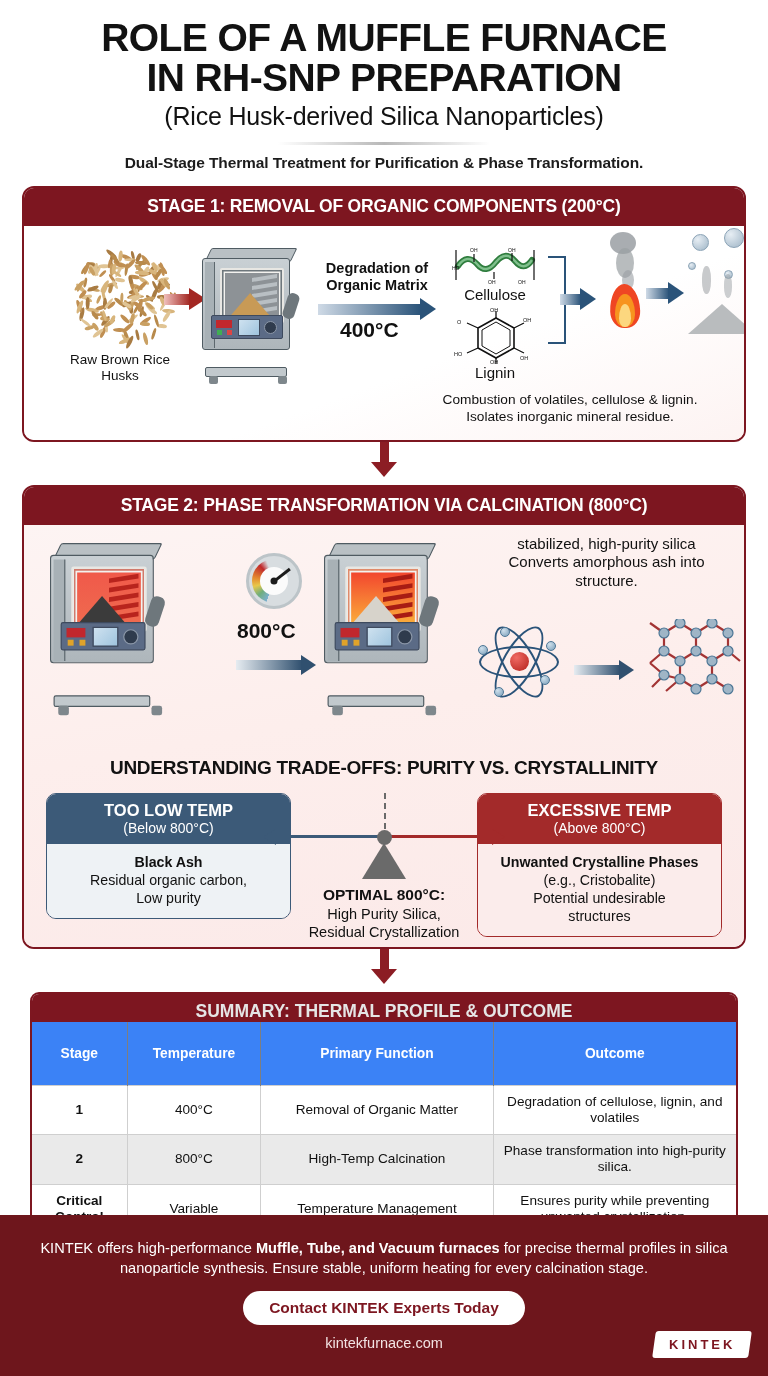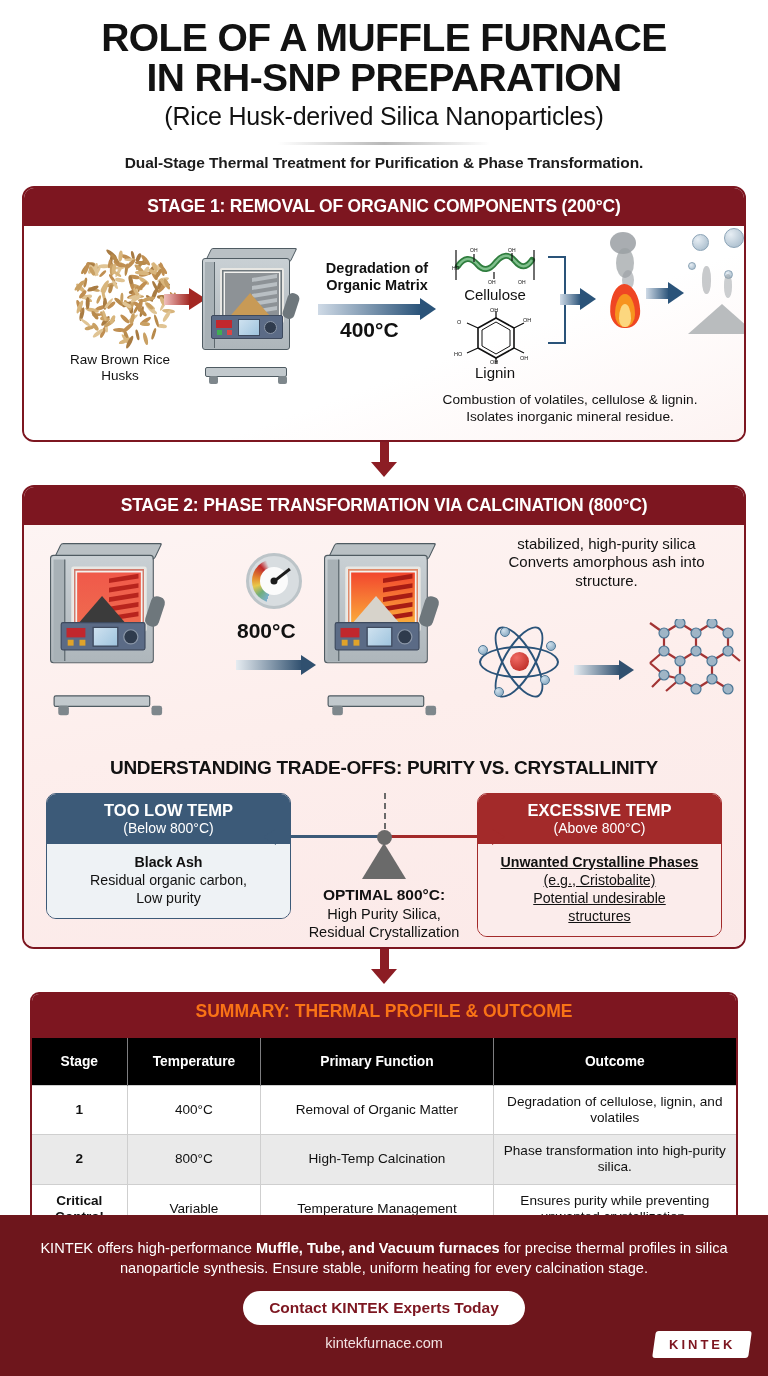--- a/index.html
+++ b/index.html
@@ -176,45 +176,45 @@
   .to-head .h1 { font-size:16.5px; font-weight:700; }
   .to-head .h2 { font-size:14px; font-weight:400; }
   .to-body { padding:9px 8px 11px; text-align:center; font-size:14.2px; color:#111; line-height:1.28; }
   .to-body b { font-weight:700; }
 
   #panel-low { left:22px; border:1.6px solid #3c5a78; }
   #panel-low .to-head { background:#3c5a78; }
   #panel-low .to-body { background:#eef2f5; }
   #panel-high { right:22px; border:1.6px solid #a32a2a; }
   #panel-high .to-head { background:#a32a2a; }
-  #panel-high .to-body { background:#fbeceb;text-decoration:underline; }
+  #panel-high .to-body { background:#fbeceb; }
 
   .balance { position:absolute; left:0; right:0; top:268px; height:150px; }
   .bal-dash { position:absolute; left:50%; top:0; width:0; height:36px;
     border-left:2px dashed #6a6a6a; }
   .bal-bar-l { position:absolute; right:50%; top:42px; height:3px; width:110px; background:#3c5a78; }
   .bal-bar-r { position:absolute; left:50%; top:42px; height:3px; width:110px; background:#a32a2a; }
   .bal-arrow-l { position:absolute; right:50%; top:36px; margin-right:108px; width:0; height:0;
     border-top:8px solid transparent; border-bottom:8px solid transparent; border-right:13px solid #3c5a78; }
   .bal-arrow-r { position:absolute; left:50%; top:36px; margin-left:108px; width:0; height:0;
     border-top:8px solid transparent; border-bottom:8px solid transparent; border-left:13px solid #a32a2a; }
   .bal-pivot { position:absolute; left:50%; top:37px; width:15px; height:15px; margin-left:-7.5px;
     border-radius:50%; background:#6a6a6a; }
   .bal-tri { position:absolute; left:50%; top:50px; margin-left:-22px; width:0; height:0;
     border-left:22px solid transparent; border-right:22px solid transparent; border-bottom:36px solid #6a6a6a; }
   .bal-text { position:absolute; left:50%; top:92px; width:220px; margin-left:-110px;
     text-align:center; font-size:14.5px; color:#111; line-height:1.26; }
   .bal-text .opt { font-size:15.5px; font-weight:700; display:block; margin-bottom:1px; }
 
   
   #summary-card { margin: 8px 30px 0; border:2px solid #7d1620; border-radius:9px; overflow:hidden; }
-  .sum-head { background:#7d1620; color:#f97316; text-align:center; font-size:17.5px;
-    font-weight:700; padding:7px 4px 16px; }
+  .sum-head { background:#7d1620; color:#e5e5e5; text-align:center; font-size:17.5px;
+    font-weight:700; padding:7px 4px 0; }
   table { width:100%; border-collapse:collapse; }
-  th { background:#000000; color:#fff; font-size:13.8px; font-weight:700; padding:16px 4px;
+  th { background:#3b82f6; color:#fff; font-size:13.8px; font-weight:700; padding:24px 4px;
     border-right:1px solid #7e7e80; }
   th:last-child { border-right:none; }
   td { font-size:13.6px; color:#111; text-align:center; padding:8px 6px; line-height:1.2;
     border-right:1px solid #cfcfcf; border-top:1px solid #cfcfcf; }
   td:last-child { border-right:none; }
   tbody tr:nth-child(odd) td { background:#ffffff; }
   tbody tr:nth-child(even) td { background:#eaeaea; }
   td.stage-col { font-weight:700; }
   .col-stage { width:13.5%; } .col-temp { width:19%; }
   .col-func { width:33%; } .col-out { width:34.5%; }

